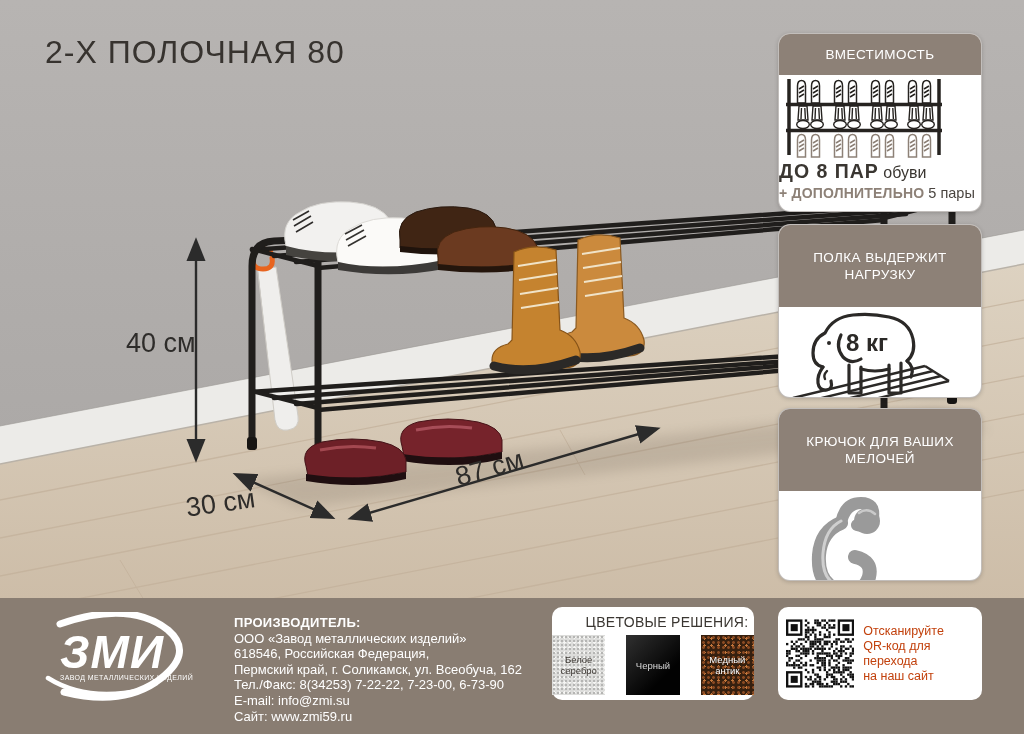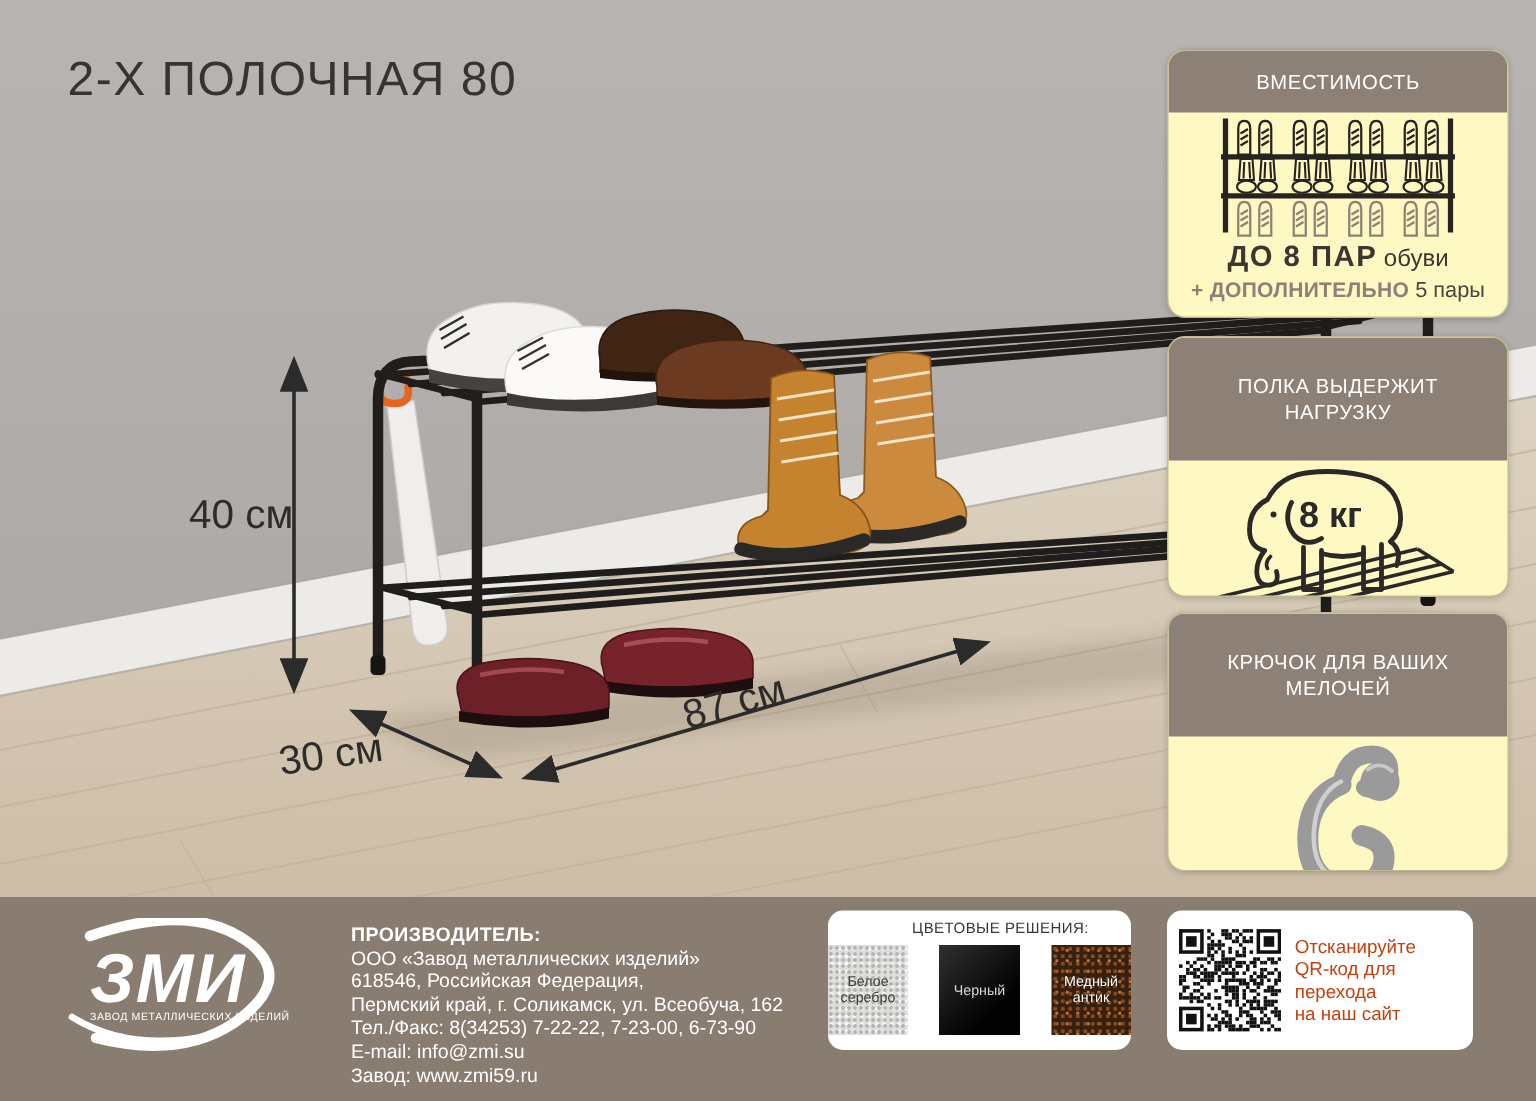--- a/index.html
+++ b/index.html
@@ -8,42 +8,42 @@
   .scene{position:absolute;left:0;top:0;}
   .scene text{font-family:"Liberation Sans",sans-serif;}
   .dim-label{font-size:27px;fill:#2e2c2a;}
 
   
   .titles{position:absolute;left:45px;top:30px;width:730px;color:#37332f;}
   .titles h1{margin:0;font-size:55px;line-height:1.04;font-weight:bold;letter-spacing:1px;white-space:nowrap;}
   .titles h2{margin:4px 0 0 0;font-size:32px;font-weight:normal;letter-spacing:1px;}
 
   
-  .card{position:absolute;left:778px;width:228px;background:#fef9c3;border-radius:12px;
+  .card{position:absolute;left:778px;width:204px;background:#ffffff;border-radius:12px;
         border:1px solid rgba(80,70,60,.35);box-shadow:0 1px 4px rgba(0,0,0,.18);
         overflow:hidden;box-sizing:border-box;}
   .card-header{background:#8d8177;color:#fff;text-align:center;font-size:13.5px;
         line-height:17px;padding:24px 4px;letter-spacing:.4px;}
-  .card-body{display:flex;flex-direction:column;align-items:center;justify-content:center;}
+  .card-body{display:flex;flex-direction:column;justify-content:center;}
   #card-capacity{top:33px;height:179px;}
   #card-capacity .card-header{padding:12px 4px;}
   #card-load{top:224px;height:174px;}
   #card-hook{top:408px;height:173px;}
   .cap-line1{font-size:16px;color:#3a3631;margin-top:1px;}
   .cap-line1 b{font-size:19.5px;letter-spacing:1px;}
   .cap-line2{font-size:14.5px;color:#4a4540;margin-top:2px;}
   .cap-line2 b{color:#8d8177;font-size:14px;letter-spacing:.2px;}
 
   
   .footer{position:absolute;left:0;top:598px;width:1024px;height:136px;background:#897d72;}
   .mfr{position:absolute;left:234px;top:17px;color:#fff;font-size:13px;line-height:15.6px;}
   .mfr .mfr-label{font-weight:bold;letter-spacing:.3px;}
   .panel{position:absolute;top:9px;background:#fff;border-radius:10px;box-sizing:border-box;}
   .colors-panel{left:552px;width:202px;height:93px;text-align:center;}
-  .colors-title{font-size:10px;color:#3a3631;margin-top:7px;letter-spacing:.3px;padding-left:28px;}
+  .colors-title{font-size:14px;color:#3a3631;margin-top:7px;letter-spacing:.3px;padding-left:28px;}
   .swatch-row{display:flex;justify-content:center;gap:21px;margin-top:5px;}
   .swatch{width:57px;height:60px;display:flex;flex-direction:column;align-items:center;
           justify-content:center;font-size:9.5px;line-height:11px;}
   .swatch-silver{background:#dddddb;color:#413c37;
      background-image:radial-gradient(#b5b5b3 1px,transparent 1.4px),radial-gradient(#f6f6f4 1px,transparent 1.3px);
      background-size:4px 4px,5px 5px;}
   .swatch-copper{background:#36200f;color:#fff;
      background-image:radial-gradient(#8a4a22 1.2px,transparent 1.6px),radial-gradient(#c2763a 1px,transparent 1.3px);
      background-size:5px 5px,7px 7px;text-shadow:0 0 2px #000;}
   .swatch-black{background:linear-gradient(135deg,#303030,#020202 70%);color:#d7d7d7;}
@@ -292,21 +292,21 @@
       <text x="26" y="68" font-size="7" fill="#fff" letter-spacing=".4">ЗАВОД МЕТАЛЛИЧЕСКИХ ИЗДЕЛИЙ</text>
     </svg>
 
     <div class="mfr">
       <div class="mfr-label">ПРОИЗВОДИТЕЛЬ:</div>
       <div>ООО «Завод металлических изделий»</div>
       <div>618546, Российская Федерация,</div>
       <div>Пермский край, г. Соликамск, ул. Всеобуча, 162</div>
       <div>Тел./Факс: 8(34253) 7-22-22, 7-23-00, 6-73-90</div>
       <div>E-mail: info@zmi.su</div>
-      <div>Завод: www.zmi59.ru</div>
+      <div>Сайт: www.zmi59.ru</div>
     </div>
 
     <div class="panel colors-panel">
       <div class="colors-title">ЦВЕТОВЫЕ РЕШЕНИЯ:</div>
       <div class="swatch-row">
         <div class="swatch swatch-silver">
           <div>Белое</div>
           <div>серебро</div>
         </div>
         <div class="swatch swatch-black">

